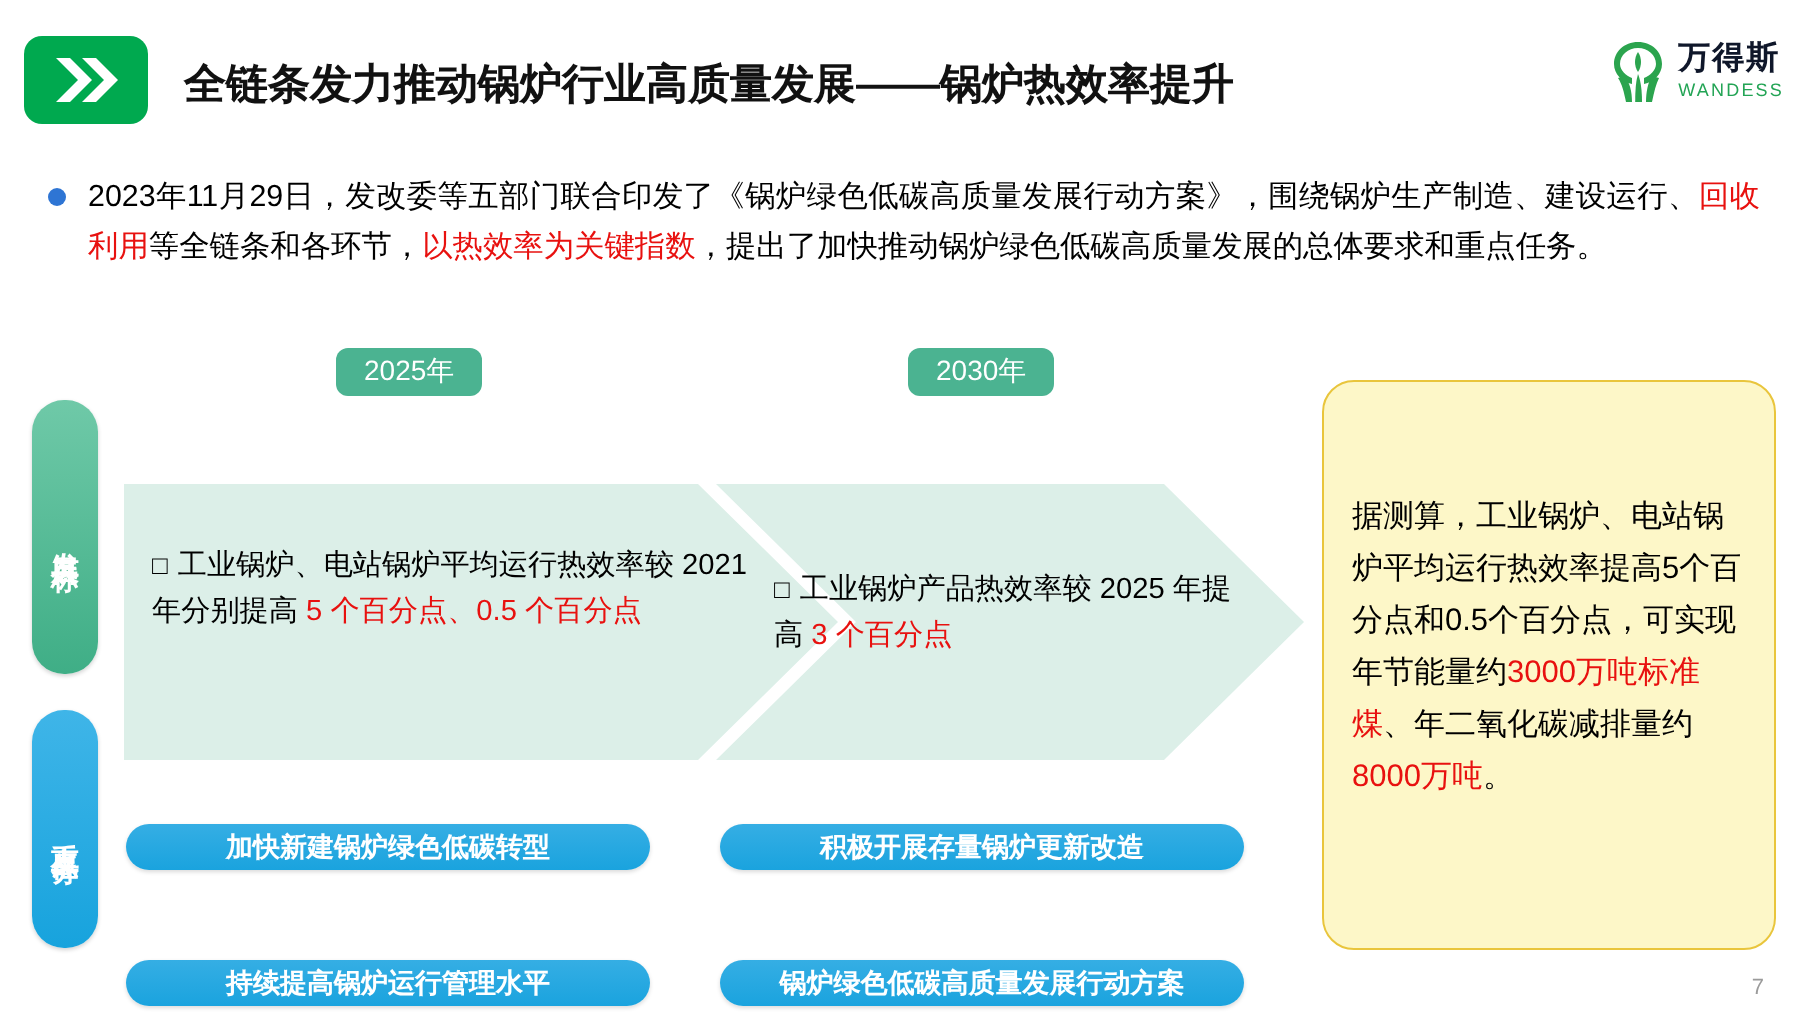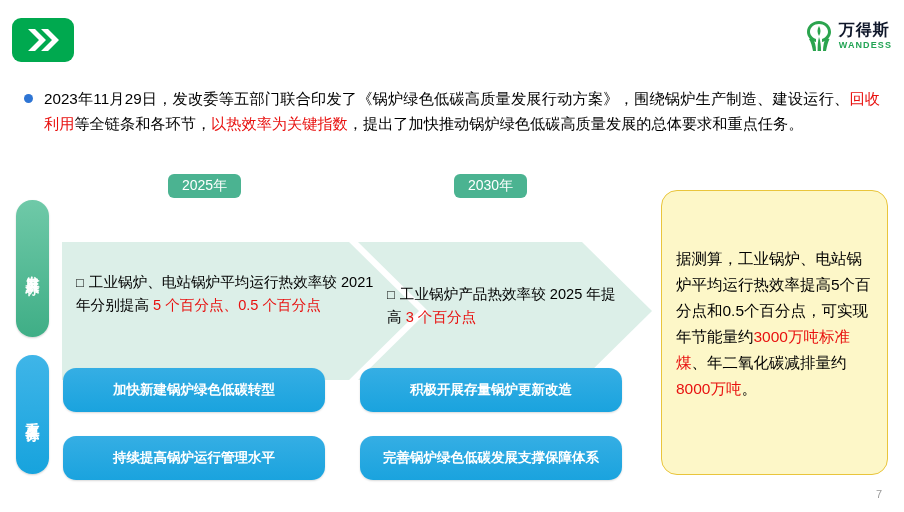--- a/index.html
+++ b/index.html
@@ -20,21 +20,21 @@
   .chev-box svg{display:block;}
   .slide-title{
     position:absolute;left:92px;top:28px;
     font-size:21px;font-weight:bold;color:#111;letter-spacing:0px;
     white-space:nowrap;
   }
   .logo{position:absolute;right:12px;top:14px;height:44px;display:flex;align-items:center;gap:5px;}
   .logo-mark{width:30px;height:32px;flex:0 0 auto;}
   .logo-text{display:flex;flex-direction:column;line-height:1;}
   .logo-cn{font-size:16px;font-weight:bold;color:#0f172a;letter-spacing:1px;}
-  .logo-en{font-size:9px;font-weight:bold;color:#23a455;letter-spacing:1.1px;margin-top:3px;}
+  .logo-en{font-size:9px;font-weight:normal;color:#23a455;letter-spacing:1.1px;margin-top:3px;}
 
   
   .para-wrap{position:absolute;left:24px;top:86px;width:856px;}
   .bullet-dot{
     position:absolute;left:0;top:8px;width:9px;height:9px;border-radius:50%;
     background:#2e75d4;
   }
   .para{
     margin-left:20px;font-size:15.2px;line-height:25px;color:#000;
     text-align:justify;
@@ -73,25 +73,26 @@
   .arrow-txt{
     position:absolute;font-size:14.6px;line-height:23px;color:#000;
   }
   .arrow-txt .sq{font-size:13px;margin-right:5px;}
   .arrow-txt .red{color:#e8110f;}
   .arrow-txt-1{left:14px;top:29px;width:310px;}
   .arrow-txt-2{left:325px;top:41px;width:240px;}
 
   
   .tbtn{
-    position:absolute;height:44px;border-radius:13px;
+    position:absolute;height:23px;border-radius:13px;
     background:linear-gradient(180deg,#35aee4 0%,#1aa3de 100%);
     color:#fff;font-size:13.5px;font-weight:bold;
     display:flex;align-items:center;justify-content:center;
     box-shadow:0 1px 2px rgba(0,0,0,.15);
+    margin-top:44px;
   }
   .tbtn-a{left:63px;top:368px;width:262px;}
   .tbtn-b{left:360px;top:368px;width:262px;}
   .tbtn-c{left:63px;top:436px;width:262px;}
   .tbtn-d{left:360px;top:436px;width:262px;}
 
   
   .note{
     position:absolute;left:661px;top:190px;width:227px;height:285px;
     background:#fdf7c8;border:1.6px solid #e9c53c;border-radius:16px;
@@ -114,20 +115,21 @@
 
 <div class="slide">
 
   <div class="header">
     <div class="chev-box">
       <svg width="34" height="26" viewBox="0 0 34 26" aria-hidden="true">
         <path d="M2 2 L13 13 L2 24 L9 24 L20 13 L9 2 Z" fill="#ffffff"></path>
         <path d="M15 2 L26 13 L15 24 L22 24 L33 13 L22 2 Z" fill="#ffffff"></path>
       </svg>
     </div>
+    <div class="slide-title">全链条发力推动锅炉行业高质量发展——锅炉热效率提升</div>
 
     <div class="logo">
       <svg class="logo-mark" viewBox="0 0 30 32" aria-hidden="true">
         <path d="M15 1 C8 1 3 6 3 12 C3 17 7 21 12 22 L12 19 C9 18 6 15 6 12 C6 7.5 10 4 15 4 C20 4 24 7.5 24 12 C24 15 21 18 18 19 L18 22 C23 21 27 17 27 12 C27 6 22 1 15 1 Z" fill="#2ba44e"></path>
         <path d="M15 6 C17 9 17 13 15 16 C13 13 13 9 15 6 Z" fill="#2ba44e"></path>
         <path d="M8 18 C11 21 12 26 12 31 L9 31 C8 26 7 22 5 19 Z" fill="#2ba44e"></path>
         <path d="M15 17 C16.6 21 17 26 17 31 L13.6 31 C13.6 26 13.8 21 15 17 Z" fill="#2ba44e"></path>
         <path d="M22 18 C20 21 19 26 19 31 L22 31 C23 26 24 22 25.5 19 Z" fill="#2ba44e"></path>
       </svg>
       <div class="logo-text">
@@ -153,21 +155,21 @@
       <path d="M0 0 L520 0 L590 69 L520 138 L0 138 Z" fill="#dcefe8"></path>
       <path d="M296 0 L366 69 L296 138 L287 138 L357 69 L287 0 Z" fill="#ffffff"></path>
     </svg>
     <div class="arrow-txt arrow-txt-1" id="stage-1"><span class="sq">□</span><span>工业锅炉、电站锅炉平均运行热效率较 2021 年分别提高 </span><span class="red">5 个百分点、0.5 个百分点</span></div>
     <div class="arrow-txt arrow-txt-2" id="stage-2"><span class="sq">□</span><span>工业锅炉产品热效率较 2025 年提高 </span><span class="red">3 个百分点</span></div>
   </div>
 
   <div class="tbtn tbtn-a">加快新建锅炉绿色低碳转型</div>
   <div class="tbtn tbtn-c">持续提高锅炉运行管理水平</div>
   <div class="tbtn tbtn-b">积极开展存量锅炉更新改造</div>
-  <div class="tbtn tbtn-d">完善锅炉绿色低碳发展支撑保障体系</div>
+  <div class="tbtn tbtn-d">锅炉绿色低碳高质量发展行动方案</div>
 
   <div class="note">
     <div class="note-txt" id="note-text"><span>据测算，工业锅炉、电站锅炉平均运行热效率提高5个百分点和0.5个百分点，可实现年节能量约</span><span class="red">3000万吨标准煤</span><span>、年二氧化碳减排量约</span><span class="red">8000万吨</span><span>。</span></div>
   </div>
 
   <div class="pageno">7</div>
 
 </div>
 
 </body></html>

